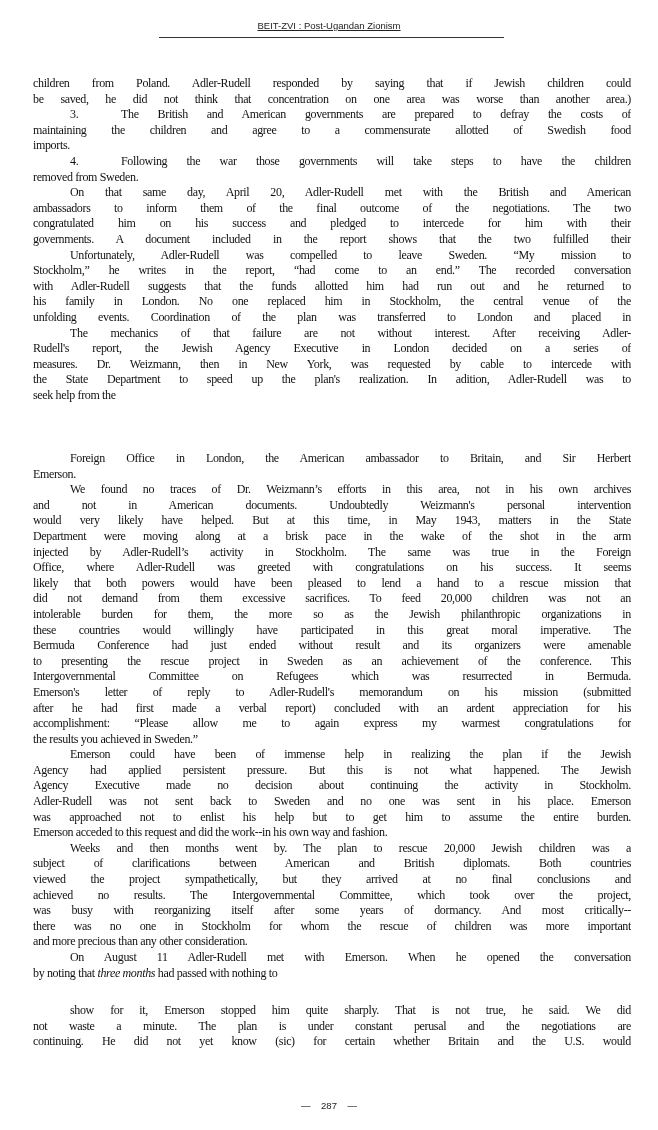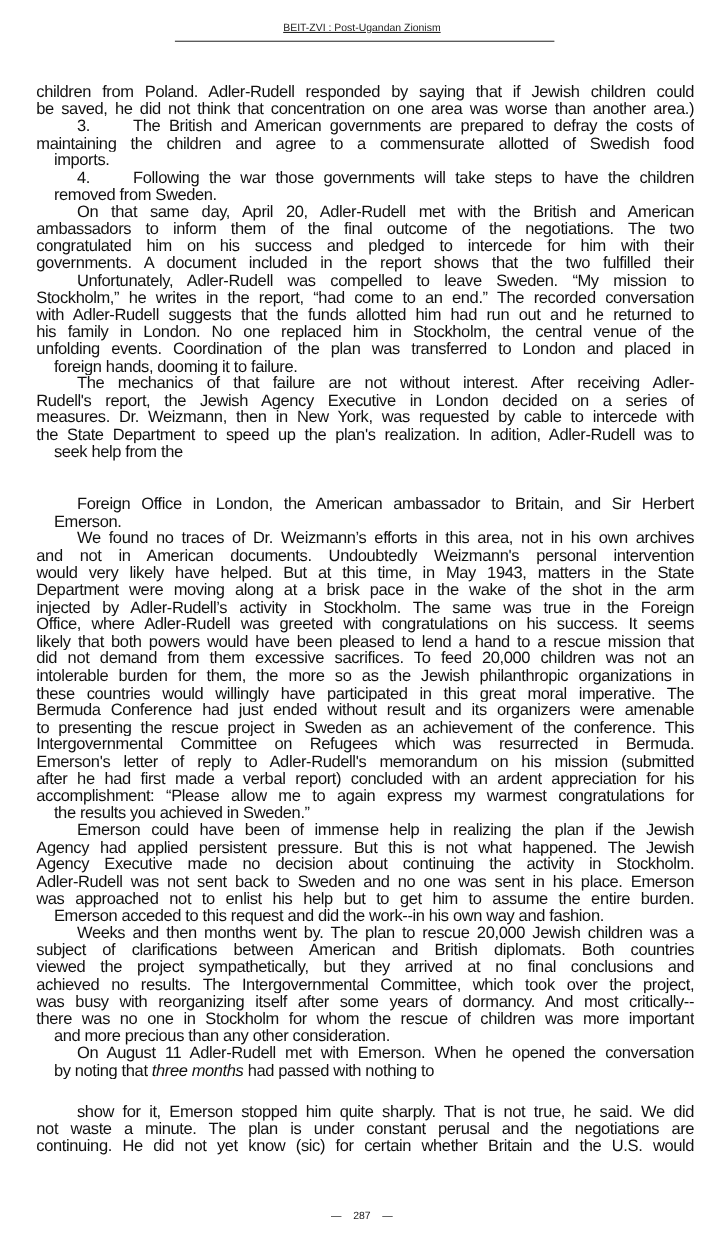--- a/index.html
+++ b/index.html
@@ -7,31 +7,31 @@
   .header {
     position: absolute; top: 20px; left: 0; width: 658px; text-align: center;
     font-family: "Liberation Sans", sans-serif; font-size: 9.5px; color: #222; text-decoration: underline;
   }
   .header-rule {
     position: absolute; top: 37px; left: 159px; width: 345px; height: 0;
     border-top: 1px solid #333;
   }
   .body {
     position: absolute; left: 33px; width: 598px;
-    font-family: Liberation Sans, sans-serif; font-size: 15px; line-height: 15.6px;
+    font-family: Liberation Serif, serif; font-size: 12px; line-height: 15.6px;
     letter-spacing: -0.35px;
   }
   .block1 { top: 76px; }
   .block2 { top: 451px; }
   .block3 { top: 1003px; }
   .line {
     display: block; height: 15.6px; white-space: nowrap;
     text-align: justify; text-align-last: justify; overflow: hidden;
   }
-  .line.last { text-align-last: left; margin-left: 16px; }
+  .line.last { text-align-last: left; }
   .line.indent { padding-left: 37px; }
   .line .num { display: inline-block; width: 72px; padding-left: 37px; box-sizing: border-box; width: 88px; }
   .em { font-style: italic; }
   .footer {
     position: absolute; top: 1100px; left: 0; width: 658px; text-align: center;
     font-family: "Liberation Sans", sans-serif; font-size: 9.5px; color: #222;
   }
   .footer .dash { margin: 0 8px; }
 </style>
 </head>
@@ -52,21 +52,20 @@
     <span class="line last"><span>removed from Sweden.</span></span>
     <span class="line indent"><span>On that same day, April 20, Adler-Rudell met with the British and American</span></span>
     <span class="line"><span>ambassadors to inform them of the final outcome of the negotiations. The two</span></span>
     <span class="line"><span>congratulated him on his success and pledged to intercede for him with  their</span></span>
     <span class="line"><span>governments.  A document included in the report shows that the two fulfilled their</span></span>
     <span class="line indent"><span>Unfortunately,  Adler-Rudell was compelled to leave Sweden. “My mission to</span></span>
     <span class="line"><span>Stockholm,” he writes in the report, “had come to an end.” The recorded  conversation</span></span>
     <span class="line"><span>with Adler-Rudell suggests that the funds allotted him had run out and he returned  to</span></span>
     <span class="line"><span>his family in London. No one replaced him in Stockholm, the central venue of the</span></span>
     <span class="line"><span>unfolding events. Coordination of the plan was transferred to London and placed in</span></span>
-    <span class="line last"><span>foreign hands, dooming it to failure.</span></span>
     <span class="line indent"><span>The mechanics of that failure are not without interest. After receiving Adler-</span></span>
     <span class="line"><span>Rudell's report, the Jewish Agency Executive in London decided on a series of</span></span>
     <span class="line"><span>measures. Dr. Weizmann, then in New York, was requested by cable to intercede with</span></span>
     <span class="line"><span>the State Department to speed up the plan's realization. In adition, Adler-Rudell was to</span></span>
     <span class="line last"><span>seek help from the</span></span>
   </div>
 
 <div class="body block2" id="block2">
     <span class="line indent"><span>Foreign Office in London, the American ambassador to Britain, and Sir  Herbert</span></span>
     <span class="line last"><span>Emerson.</span></span>

